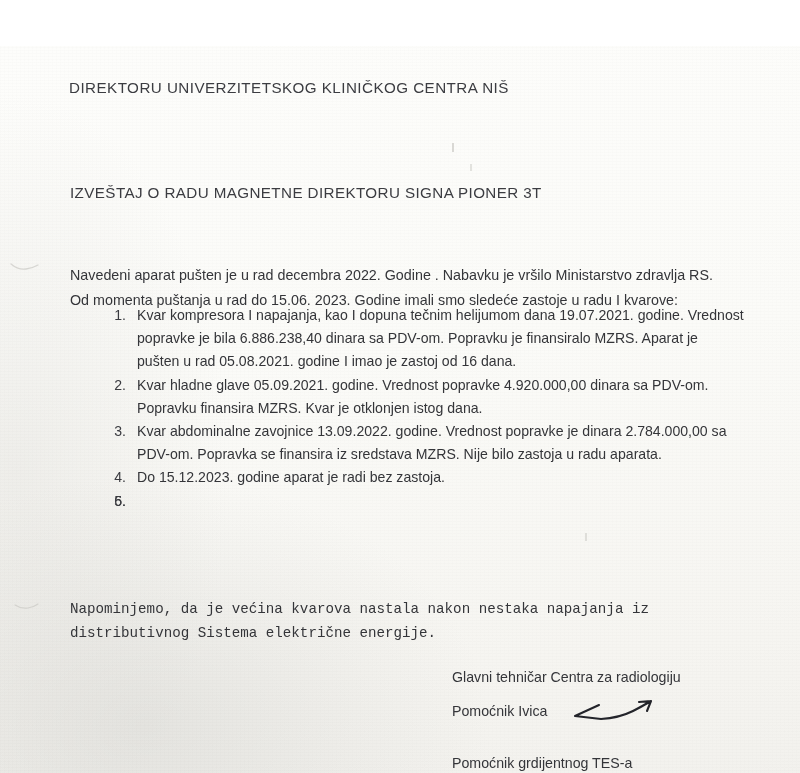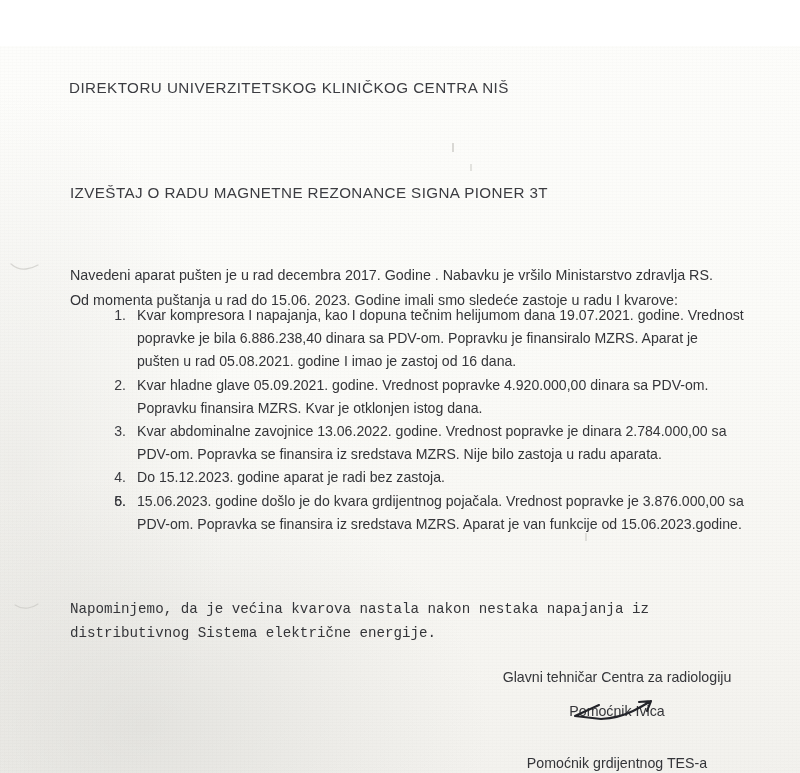--- a/index.html
+++ b/index.html
@@ -121,21 +121,20 @@
     left: 452px;
     top: 620px;
     width: 330px;
     font-size: 14.2px;
     color: #343539;
   }
 
   .sig-block {
     position: relative;
     margin-bottom: 26px;
-    text-align: center;
   }
 
   .sig-role {
     display: block;
     line-height: 22px;
     white-space: nowrap;
   }
 
   .sig-name-row {
     position: relative;
@@ -208,47 +207,46 @@
   </div>
   <div class="artifact artifact-tick-1"></div>
   <div class="artifact artifact-tick-2"></div>
   <div class="artifact artifact-tick-3"></div>
   <div class="artifact artifact-tick-4"></div>
 
   <div class="doc-body">
 
     <div class="addressee">DIREKTORU UNIVERZITETSKOG KLINIČKOG CENTRA NIŠ</div>
 
-    <div class="doc-title">IZVEŠTAJ O RADU MAGNETNE REZONANCE SIGNA PIONER 3T</div>
-
-    <p class="intro">Navedeni aparat  pušten je u rad decembra 2017. Godine . Nabavku je vršilo Ministarstvo zdravlja RS. Od momenta puštanja u rad do  15.06. 2023. Godine imali smo sledeće zastoje u radu I kvarove:</p>
+    <div class="doc-title">IZVEŠTAJ O RADU MAGNETNE DIREKTORU SIGNA PIONER 3T</div>
+
+    <p class="intro">Navedeni aparat  pušten je u rad decembra 2022. Godine . Nabavku je vršilo Ministarstvo zdravlja RS. Od momenta puštanja u rad do  15.06. 2023. Godine imali smo sledeće zastoje u radu I kvarove:</p>
 
     <ol class="fault-list">
       <li>
         <span class="num">1.</span>
         <span class="txt">Kvar kompresora I napajanja, kao I dopuna tečnim helijumom dana 19.07.2021. godine. Vrednost popravke je bila 6.886.238,40 dinara sa PDV-om. Popravku je finansiralo MZRS. Aparat je pušten u rad 05.08.2021. godine  I imao je zastoj od  16 dana.</span>
       </li>
       <li>
         <span class="num">2.</span>
         <span class="txt">Kvar hladne glave 05.09.2021. godine. Vrednost popravke 4.920.000,00 dinara sa PDV-om. Popravku finansira MZRS. Kvar je otklonjen istog dana.</span>
       </li>
       <li>
         <span class="num">3.</span>
-        <span class="txt">Kvar abdominalne zavojnice 13.06.2022. godine. Vrednost popravke je dinara 2.784.000,00 sa PDV-om. Popravka se finansira iz sredstava MZRS.  Nije bilo zastoja u radu aparata.</span>
+        <span class="txt">Kvar abdominalne zavojnice 13.09.2022. godine. Vrednost popravke je dinara 2.784.000,00 sa PDV-om. Popravka se finansira iz sredstava MZRS.  Nije bilo zastoja u radu aparata.</span>
       </li>
       <li>
         <span class="num">4.</span>
         <span class="txt">Do 15.12.2023. godine aparat je radi bez zastoja.</span>
       </li>
       <li>
         <span class="num">5.</span>
       </li>
       <li>
         <span class="num">6.</span>
-        <span class="txt">15.06.2023. godine došlo je do kvara grdijentnog pojačala. Vrednost popravke je 3.876.000,00 sa PDV-om. Popravka se finansira iz sredstava MZRS. Aparat je van funkcije od 15.06.2023.godine.</span>
       </li>
     </ol>
 
     <p class="note">Napominjemo, da  je većina kvarova nastala nakon nestaka napajanja iz distributivnog Sistema električne energije.</p>
 
     <div class="signatures">
 
       <div class="sig-block">
         <span class="sig-role">Glavni tehničar Centra za radiologiju</span>
         <div class="sig-name-row">

